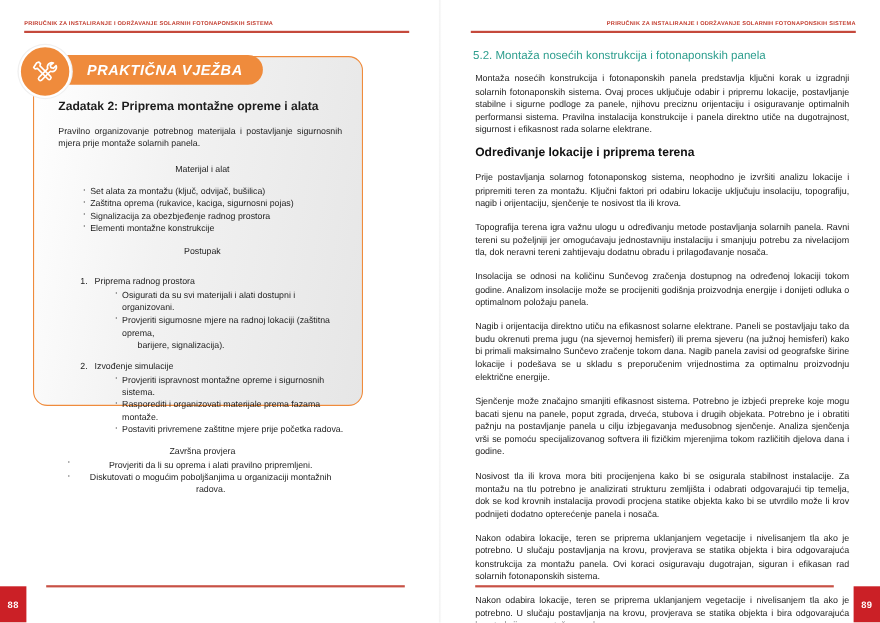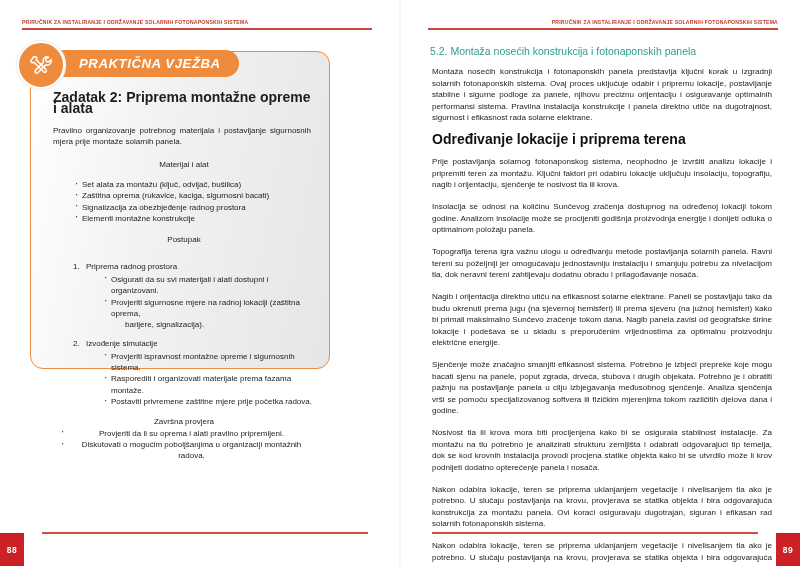--- a/index.html
+++ b/index.html
@@ -119,21 +119,21 @@
 
   .card-body {
     position: absolute;
     left: 22px;
     right: 14px;
     top: 40px;
     color: #1d1d1d;
   }
 
   .task-title {
-    font-size: 14px;
+    font-size: 11px;
     font-weight: bold;
     margin: 0 0 11px 0;
     line-height: 11px;
   }
 
   .card-para {
     font-size: 8px;
     line-height: 11.4px;
     text-align: justify;
     margin: 0 0 11px 0;
@@ -237,21 +237,21 @@
     top: 66px;
   }
   .rp-para {
     font-size: 8.1px;
     line-height: 11.5px;
     color: #1d1d1d;
     text-align: justify;
     margin: 0 0 10.5px 0;
   }
   .rp-subhead {
-    font-size: 14px;
+    font-size: 11px;
     line-height: 11.5px;
     color: #111111;
     font-weight: bold;
     margin: 0 0 10.5px 0;
   }
 
   
   .footer {
     position: absolute;
     left: 0;
@@ -330,21 +330,21 @@
       <div class="card-body">
 
         <div class="task-title">Zadatak 2: Priprema montažne opreme i alata</div>
 
         <p class="card-para">Pravilno organizovanje potrebnog materijala i postavljanje sigurnosnih mjera prije montaže solarnih panela.</p>
 
         <p class="card-label">Materijal i alat</p>
 
         <ul class="bullets">
           <li>Set alata za montažu (ključ, odvijač, bušilica)</li>
-          <li>Zaštitna oprema (rukavice, kaciga, sigurnosni bacati)</li>
+          <li>Zaštitna oprema (rukavice, kaciga, sigurnosni pojas)</li>
           <li>Signalizacija za obezbjeđenje radnog prostora</li>
           <li>Elementi montažne konstrukcije</li>
         </ul>
 
         <p class="card-label tight">Postupak</p>
 
         <ol class="steps">
           <li>
             <span class="step-title">Priprema radnog prostora</span>
             <ul class="subbullets">
@@ -390,22 +390,22 @@
       <div class="running-head-text">PRIRUČNIK ZA INSTALIRANJE I ODRŽAVANJE SOLARNIH FOTONAPONSKIH SISTEMA</div>
       <div class="running-head-rule"></div>
     </div>
 
     <div class="section-heading">5.2. Montaža nosećih konstrukcija i fotonaponskih panela</div>
 
     <div class="rp-body">
       <p class="rp-para">Montaža nosećih konstrukcija i fotonaponskih panela predstavlja ključni korak u izgradnji solarnih fotonaponskih sistema. Ovaj proces uključuje odabir i pripremu lokacije, postavljanje stabilne i sigurne podloge za panele, njihovu preciznu orijentaciju i osiguravanje optimalnih performansi sistema. Pravilna instalacija konstrukcije i panela direktno utiče na dugotrajnost, sigurnost i efikasnost rada solarne elektrane.</p>
       <p class="rp-subhead">Određivanje lokacije i priprema terena</p>
       <p class="rp-para">Prije postavljanja solarnog fotonaponskog sistema, neophodno je izvršiti analizu lokacije i pripremiti teren za montažu. Ključni faktori pri odabiru lokacije uključuju insolaciju, topografiju, nagib i orijentaciju, sjenčenje te nosivost tla ili krova.</p>
+      <p class="rp-para">Topografija terena igra važnu ulogu u određivanju metode postavljanja solarnih panela. Ravni tereni su poželjniji jer omogućavaju jednostavniju instalaciju i smanjuju potrebu za nivelacijom tla, dok neravni tereni zahtijevaju dodatnu obradu i prilagođavanje nosača.</p>
       <p class="rp-para">Insolacija se odnosi na količinu Sunčevog zračenja dostupnog na određenoj lokaciji tokom godine. Analizom insolacije može se procijeniti godišnja proizvodnja energije i donijeti odluka o optimalnom položaju panela.</p>
-      <p class="rp-para">Topografija terena igra važnu ulogu u određivanju metode postavljanja solarnih panela. Ravni tereni su poželjniji jer omogućavaju jednostavniju instalaciju i smanjuju potrebu za nivelacijom tla, dok neravni tereni zahtijevaju dodatnu obradu i prilagođavanje nosača.</p>
       <p class="rp-para">Nagib i orijentacija direktno utiču na efikasnost solarne elektrane. Paneli se postavljaju tako da budu okrenuti prema jugu (na sjevernoj hemisferi) ili prema sjeveru (na južnoj hemisferi) kako bi primali maksimalno Sunčevo zračenje tokom dana. Nagib panela zavisi od geografske širine lokacije i podešava se u skladu s preporučenim vrijednostima za optimalnu proizvodnju električne energije.</p>
       <p class="rp-para">Sjenčenje može značajno smanjiti efikasnost sistema. Potrebno je izbjeći prepreke koje mogu bacati sjenu na panele, poput zgrada, drveća, stubova i drugih objekata. Potrebno je i obratiti pažnju na postavljanje panela u cilju izbjegavanja međusobnog sjenčenje. Analiza sjenčenja vrši se pomoću specijalizovanog softvera ili fizičkim mjerenjima tokom različitih djelova dana i godine.</p>
       <p class="rp-para">Nosivost tla ili krova mora biti procijenjena kako bi se osigurala stabilnost instalacije. Za montažu na tlu potrebno je analizirati strukturu zemljišta i odabrati odgovarajući tip temelja, dok se kod krovnih instalacija provodi procjena statike objekta kako bi se utvrdilo može li krov podnijeti dodatno opterećenje panela i nosača.</p>
       <p class="rp-para">Nakon odabira lokacije, teren se priprema uklanjanjem vegetacije i nivelisanjem tla ako je potrebno. U slučaju postavljanja na krovu, provjerava se statika objekta i bira odgovarajuća konstrukcija za montažu panela. Ovi koraci osiguravaju dugotrajan, siguran i efikasan rad solarnih fotonaponskih sistema.</p>
       <p class="rp-para">Nakon odabira lokacije, teren se priprema uklanjanjem vegetacije i nivelisanjem tla ako je potrebno. U slučaju postavljanja na krovu, provjerava se statika objekta i bira odgovarajuća konstrukcija za montažu panela.</p>
     </div>
 
     <div class="footer">
       <div class="footer-rule"></div>
       <div class="page-number-box">

